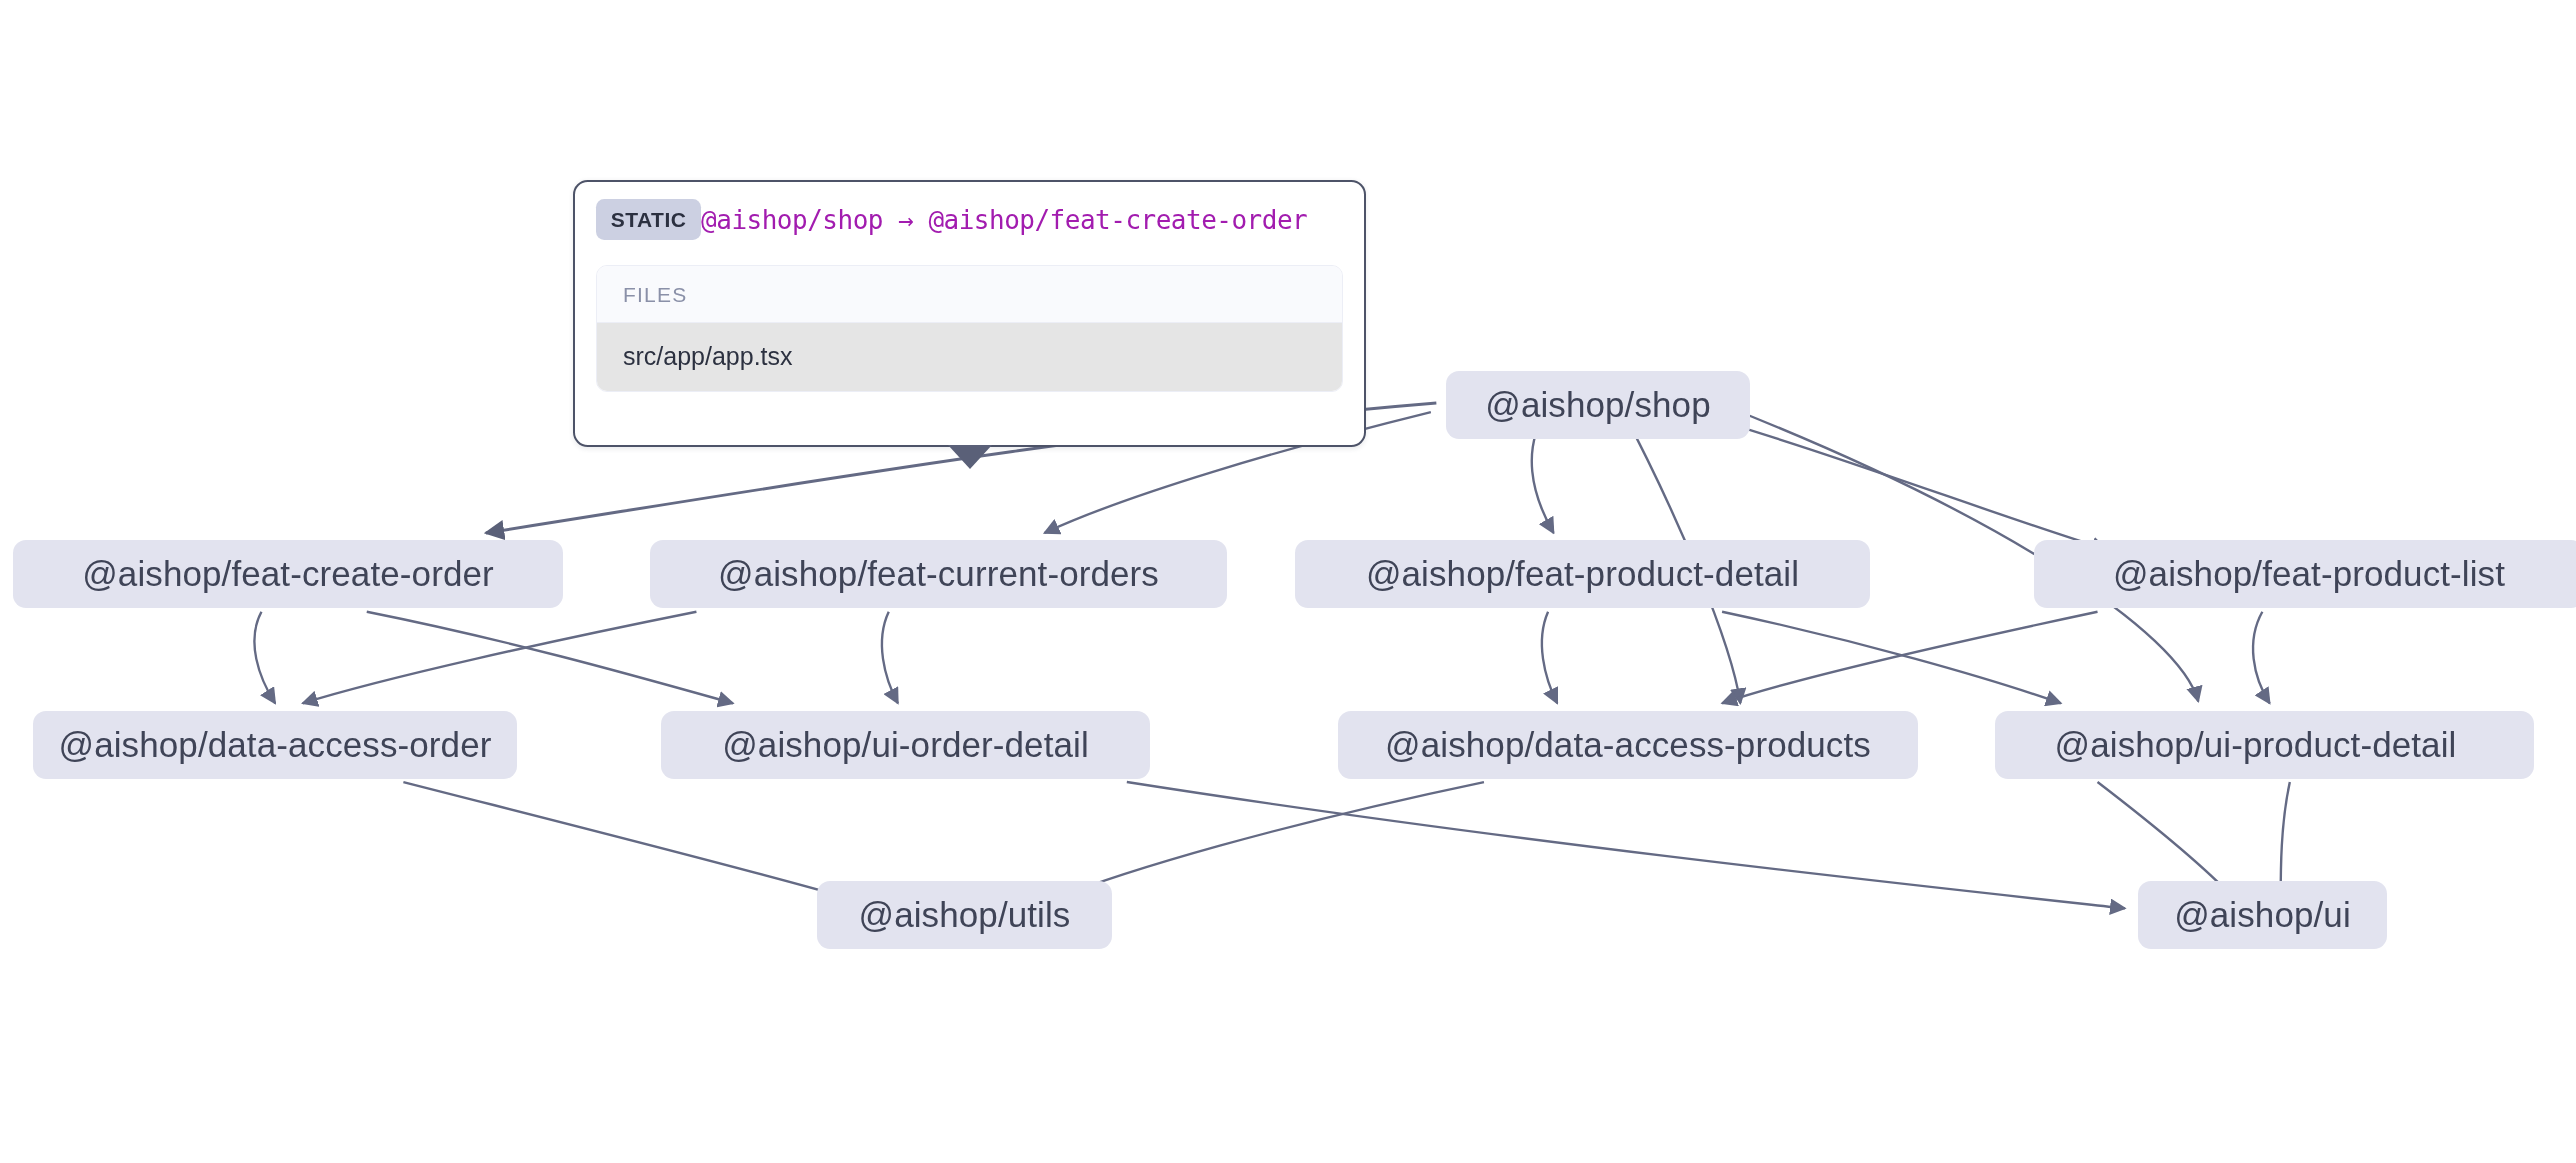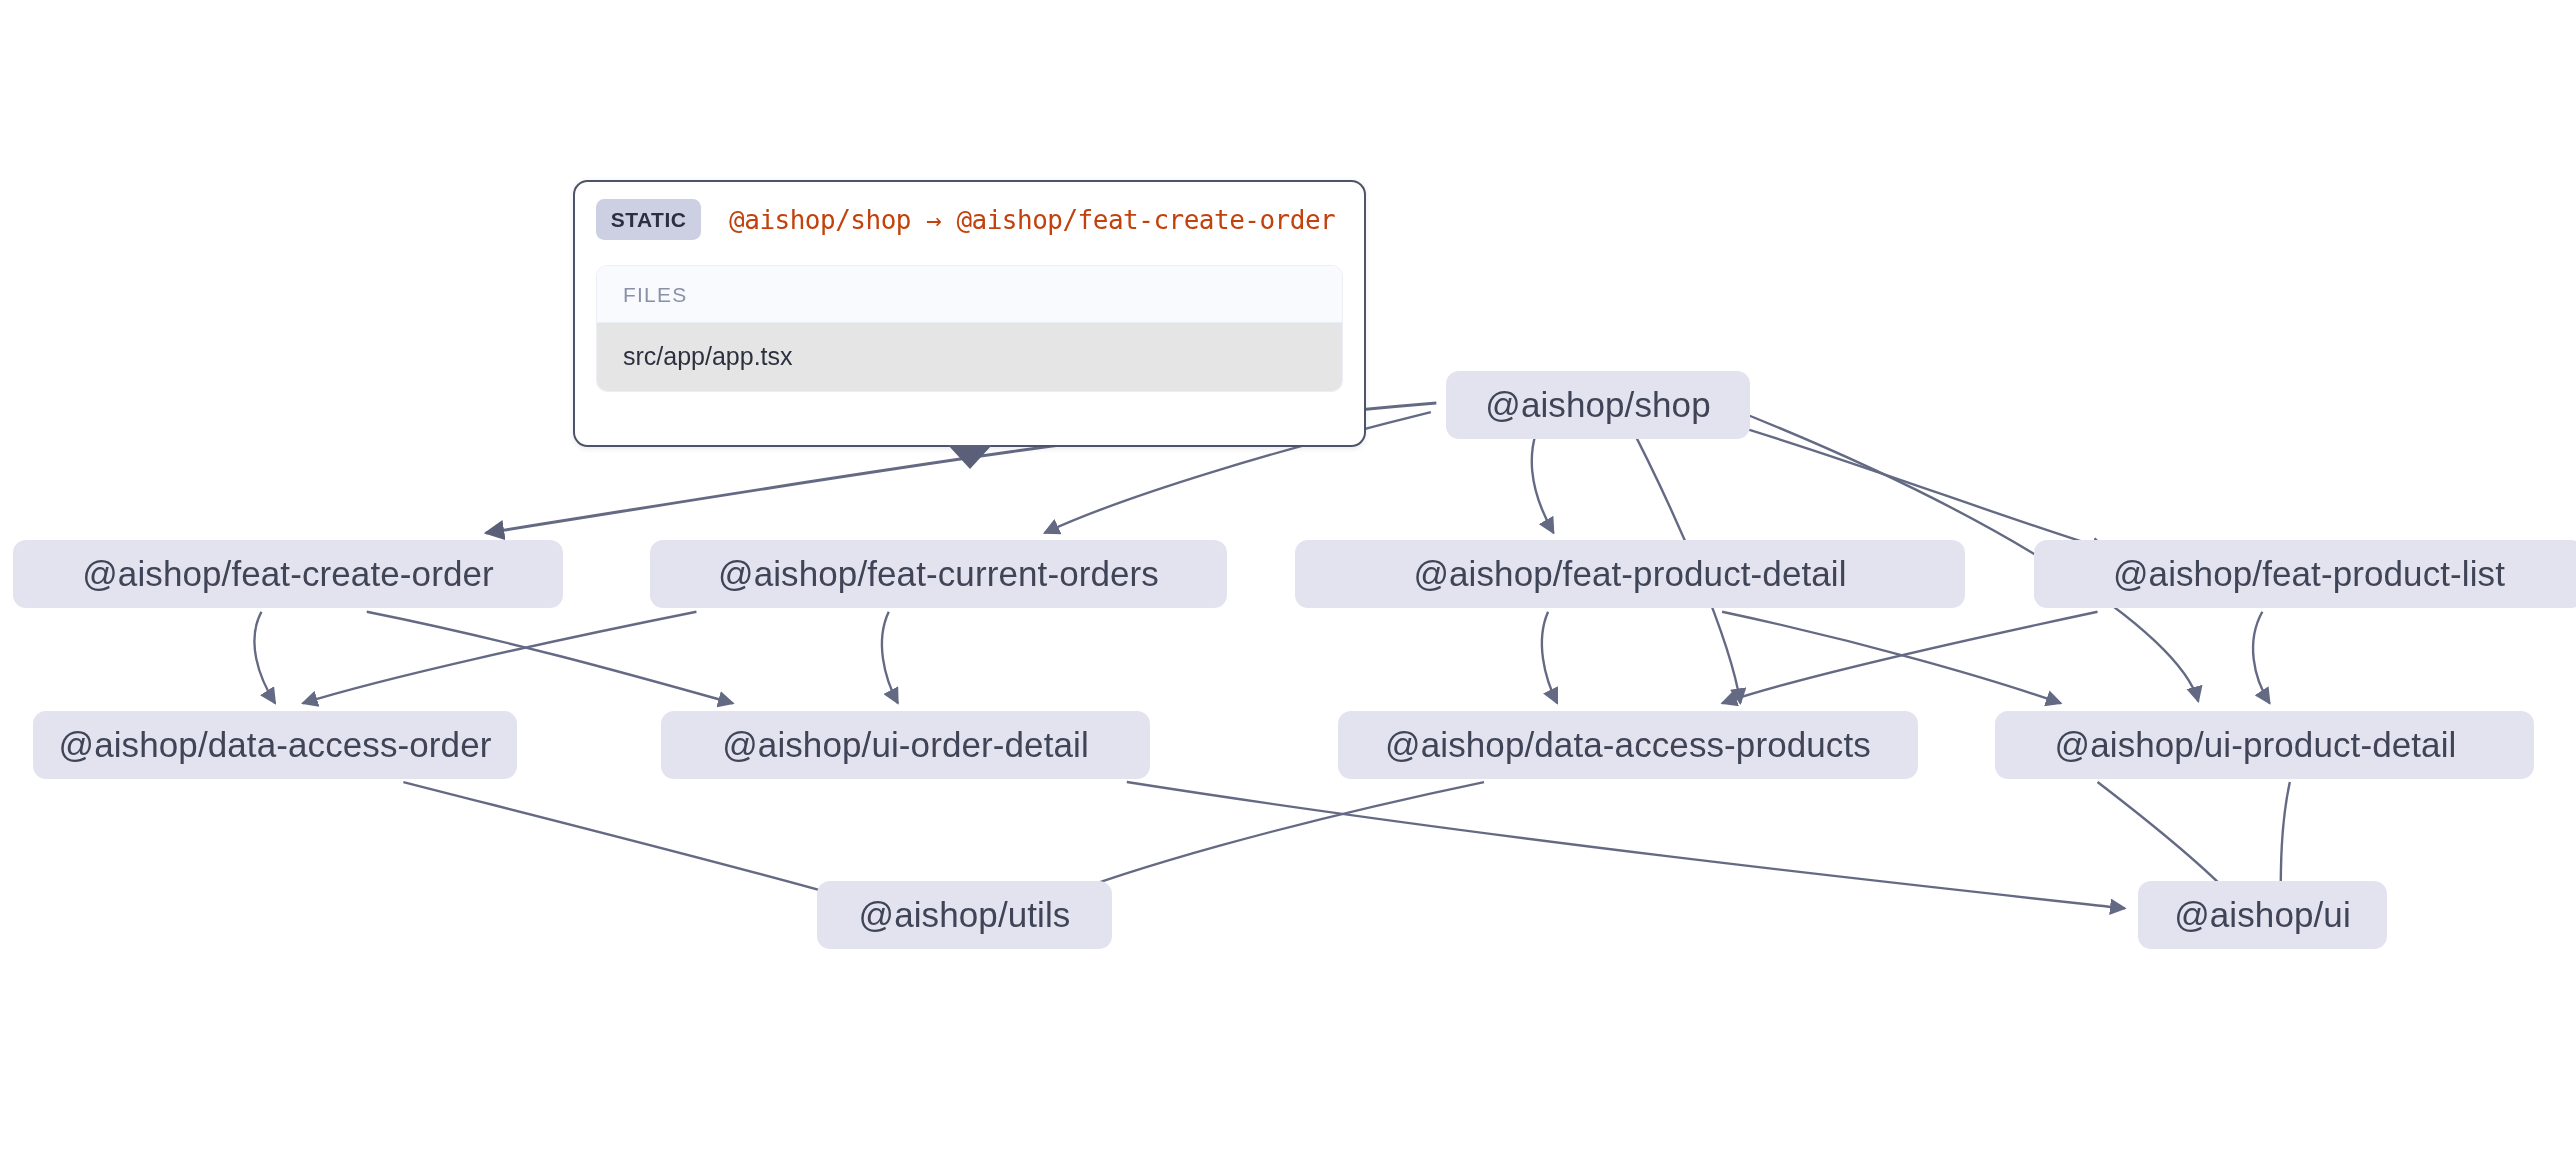--- a/index.html
+++ b/index.html
@@ -52,23 +52,22 @@
     font-size:21px;
     font-weight:bold;
     letter-spacing:0.5px;
     border-radius:8.2px;
     padding:10px 14.7px 10px 14.7px;
     line-height:1;
   }
   #tooltip .tt-title{
     font-family:"DejaVu Sans Mono","Liberation Mono",monospace;
     font-size:26px;
-    color:#c2410c;
+    color:#a21caf;
     letter-spacing:-0.5px;
-    margin-left:28px;
   }
   #tooltip .files-box{
     margin:25px 21px 12px 21px;
     border:1.8px solid #eceef6;
     border-radius:11px;
     overflow:hidden;
     background:#ffffff;
   }
   #tooltip .files-hd{
     background:#f9fafd;
@@ -134,21 +133,21 @@
   <div id="node-layer">
       <div class="node" style="left: 1431px; top: 371px; width: 304px; margin-left: 15px;">
         <span>@aishop/shop</span>
       </div>
       <div class="node" style="left: 13px; top: 540px; width: 550px;">
         <span>@aishop/feat-create-order</span>
       </div>
       <div class="node" style="left: 650px; top: 540px; width: 577px;">
         <span>@aishop/feat-current-orders</span>
       </div>
-      <div class="node" style="left: 1295px; top: 540px; width: 670px;">
+      <div class="node" style="left: 1295px; top: 540px; width: 575px;">
         <span>@aishop/feat-product-detail</span>
       </div>
       <div class="node" style="left: 2034px; top: 540px; width: 550px;">
         <span>@aishop/feat-product-list</span>
       </div>
       <div class="node" style="left: 33px; top: 711px; width: 484px;">
         <span>@aishop/data-access-order</span>
       </div>
       <div class="node" style="left: 661px; top: 711px; width: 489px;">
         <span>@aishop/ui-order-detail</span>

